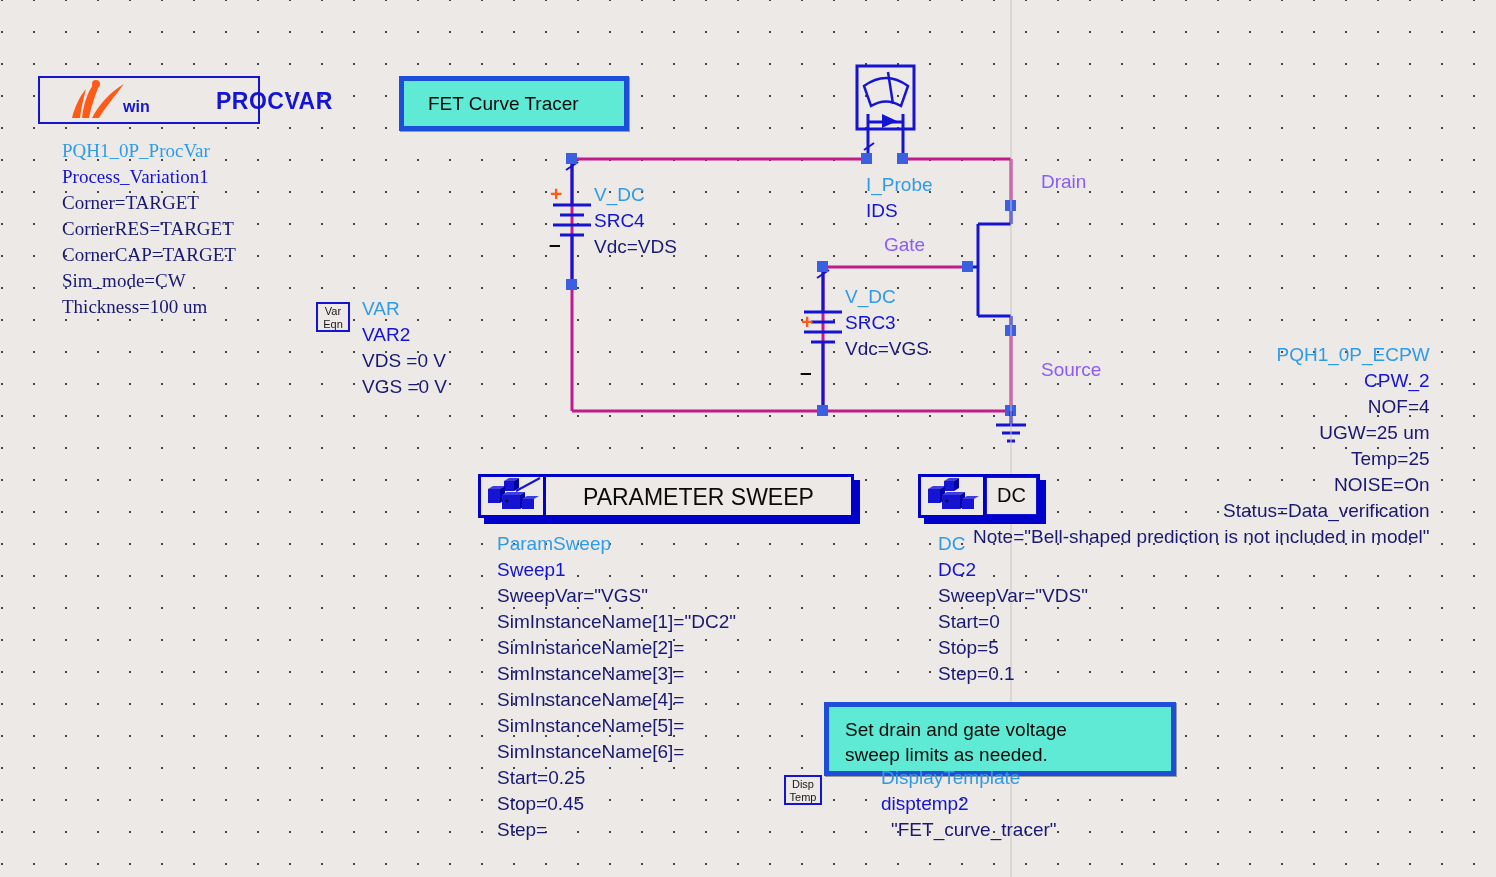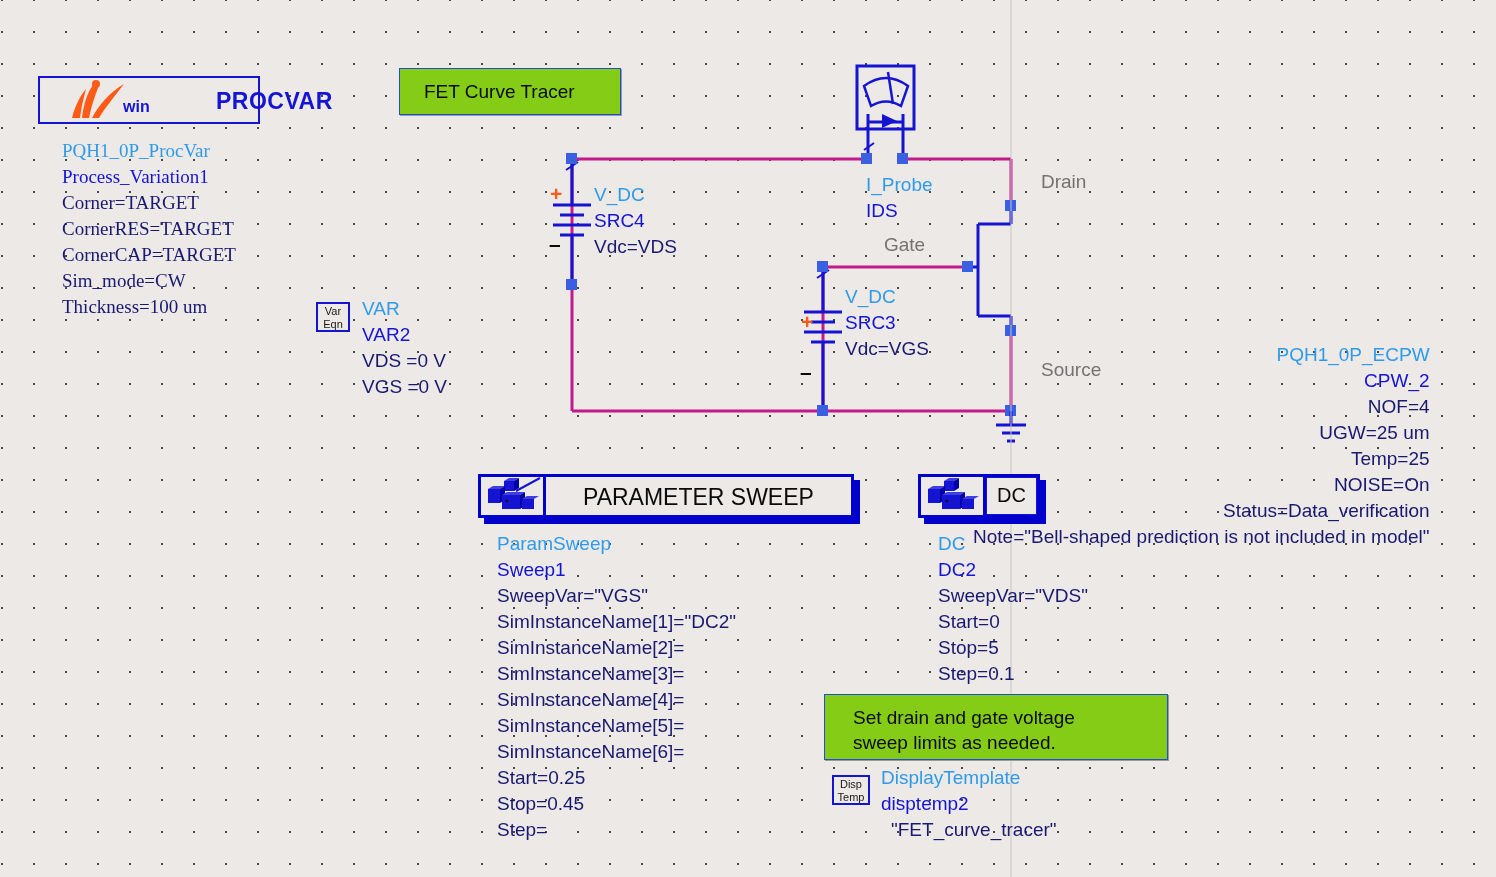--- a/index.html
+++ b/index.html
@@ -11,27 +11,28 @@
     background-position:18px 16px;
     font-family:"Liberation Sans", sans-serif;
     position:relative;
   }
   #canvas{position:absolute;left:0;top:0;width:1496px;height:877px;padding-left:12px;}
   .abs{position:absolute;}
   
   .t-cyan{color:#2F9BE8;}
   .t-blue{color:#1414D2;}
   .t-navy{color:#191970;}
-  .t-black{color:#737373;}
+  .t-black{color:#8b5cf6;}
   
   .txt{font-size:19px;line-height:26px;white-space:pre;}
   
   .note-box{
-    border:1px solid #1d4ed8;background:#84cc16;
+    border:5px solid #1d4ed8;background:#5eead4;
     box-shadow:1px 1px 0 #9a9a9a;
+    margin-top:8px;
   }
   .note-box .nb-txt{font-size:19px;line-height:25px;color:#0a0a0a;white-space:pre;}
   
   .procvar-box{
     border:2px solid #1414D2;background:#ECE9E7;
     width:222px;height:48px;box-sizing:border-box;
   }
   .procvar-title{
     color:#1414D2;font-weight:bold;font-size:23px;letter-spacing:.5px;
   }
@@ -301,25 +302,25 @@
   <div class="abs" style="left:938px;top:531px;">
     <div class="txt t-cyan">DC</div>
     <div class="txt t-blue">DC2</div>
     <div class="txt t-navy">SweepVar="VDS"</div>
     <div class="txt t-navy">Start=0</div>
     <div class="txt t-navy">Stop=5</div>
     <div class="txt t-navy">Step=0.1</div>
   </div>
 
   <div class="abs note-box" style="left:824px;top:694px;width:342px;height:64px;">
-    <div class="nb-txt abs nosel" style="left:28px;top:10px;">Set drain and gate voltage
+    <div class="nb-txt abs nosel" style="left:16px;top:10px;">Set drain and gate voltage
 sweep limits as needed.</div>
   </div>
 
-  <div class="abs disptemp nosel" style="left:832px;top:775px;">
+  <div class="abs disptemp nosel" style="left:784px;top:775px;">
     <div>Disp</div>
     <div>Temp</div>
   </div>
   <div class="abs" style="left:881px;top:765px;">
     <div class="txt t-cyan">DisplayTemplate</div>
     <div class="txt t-blue">disptemp2</div>
     <div class="txt t-navy" style="padding-left:10px;">"FET_curve_tracer"</div>
   </div>
 
 </div>

